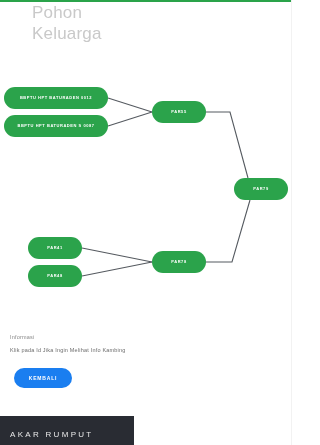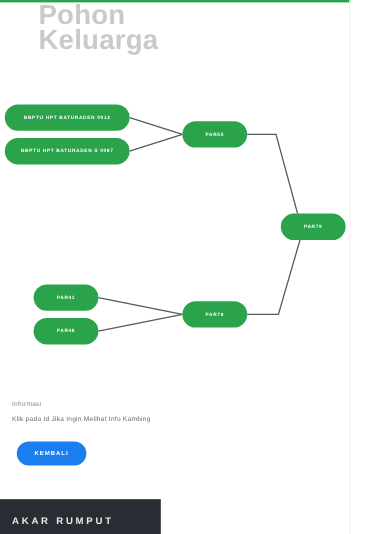--- a/index.html
+++ b/index.html
@@ -37,22 +37,22 @@
     width: 1px;
     height: 445px;
     background: #f2f2f2;
   }
   .page-title {
     position: absolute;
     left: 32px;
     top: 2px;
     width: 230px;
     color: #c9c9c9;
-    font-size: 23px;
-    font-weight: 700;
+    font-size: 17px;
+    font-weight: 400;
     line-height: 21px;
     letter-spacing: 0.2px;
     white-space: pre-line;
   }
 
   
   .tree {
     position: absolute;
     left: 0;
     top: 75px;
@@ -133,21 +133,21 @@
     width: 134px;
     height: 29px;
     background: #292c33;
   }
   .footer-brand {
     position: absolute;
     left: 10px;
     top: 14px;
     color: #e8e8e8;
     font-size: 8px;
-    font-weight: 700;
+    font-weight: 400;
     letter-spacing: 2.3px;
     text-align: right;
   }
 </style>
 </head>
 <body>
 
 <div id="app">
 
   <div class="topbar"></div>

